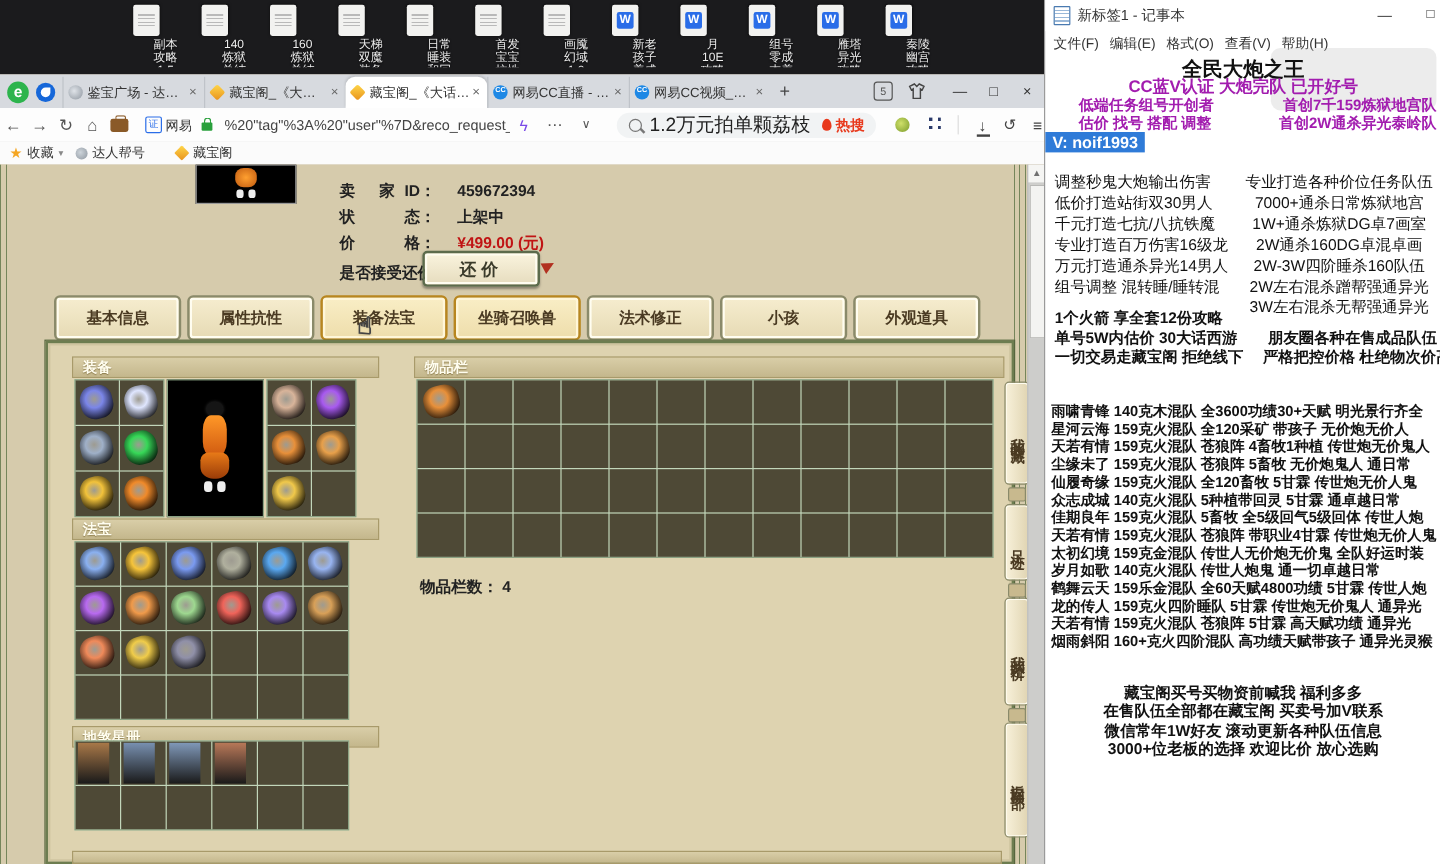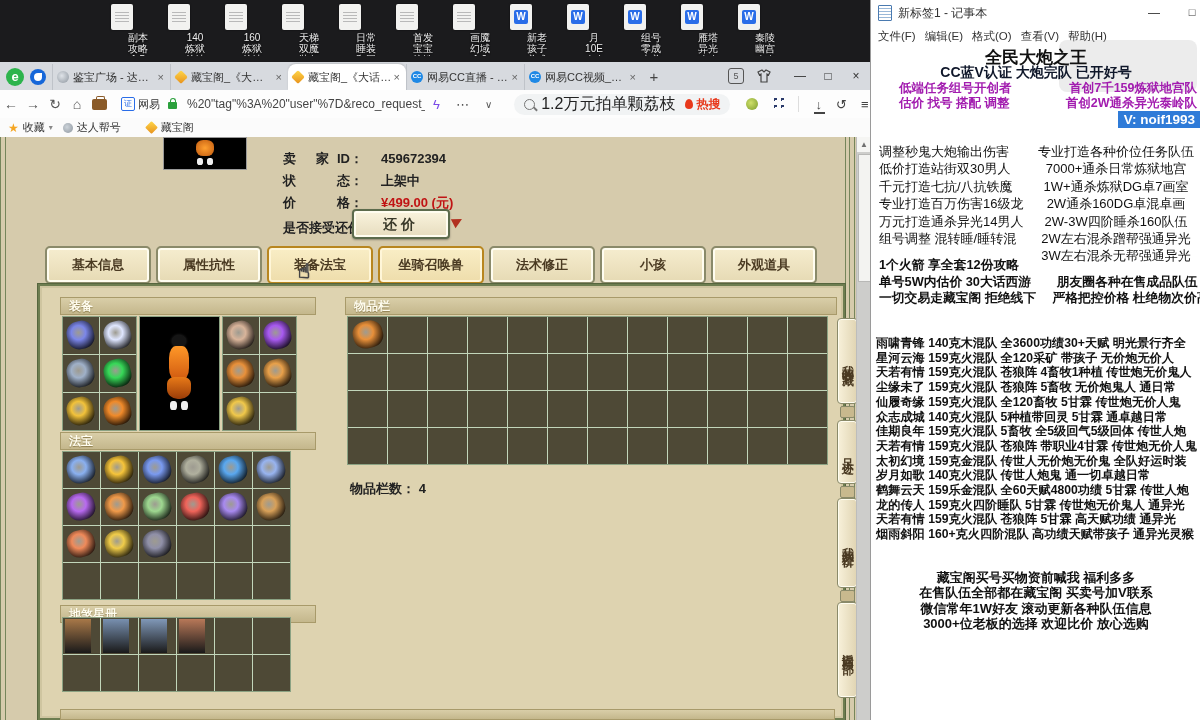--- a/index.html
+++ b/index.html
@@ -137,24 +137,24 @@
   .notepad{position:absolute;left:870px;top:0;width:330px;height:720px;background:#fff;border-left:1px solid #9a9a9a;overflow:hidden;}
   .np-title{position:absolute;left:0;top:0;width:330px;height:26px;background:#fff;display:flex;align-items:center;}
   .np-ico{width:12px;height:14px;border:1px solid #4a7ab0;border-radius:1px;margin:0 6px 0 7px;
     background:repeating-linear-gradient(#fff 0 2px,#9ab8d8 2px 3px);}
   .np-ttl{font-size:12px;color:#333;}
   .np-min{position:absolute;left:268px;top:0;width:30px;height:26px;text-align:center;line-height:26px;font-size:12px;color:#333;}
   .np-max{position:absolute;left:306px;top:0;width:30px;height:26px;text-align:center;line-height:24px;font-size:11px;color:#333;}
   .np-menus{position:absolute;left:0;top:26px;width:330px;height:20px;display:flex;gap:9px;padding-left:7px;
     align-items:center;font-size:11.5px;color:#333;box-sizing:border-box;}
   .np-line1{position:absolute;left:0;top:46px;width:330px;text-align:center;font-size:17px;font-weight:bold;color:#111;}
-  .np-line2{position:absolute;left:0;top:64px;width:330px;text-align:center;font-size:14px;font-weight:bold;color:#0f172a;}
+  .np-line2{position:absolute;left:0;top:64px;width:330px;text-align:center;font-size:14px;font-weight:bold;color:#a21caf;}
   .np-intro{position:absolute;left:0;top:81px;width:330px;font-size:12.5px;font-weight:bold;color:#a21caf;}
   .np-intro .irow{display:flex;justify-content:space-between;padding:0 4px 0 28px;line-height:15px;}
-  .np-wechat{position:absolute;left:0;top:110px;width:330px;text-align:right;}
+  .np-wechat{position:absolute;left:0;top:110px;width:330px;text-align:left;}
   .np-wechat span{display:inline-block;background:#2f7bd8;color:#fff;font-size:13.5px;font-weight:bold;padding:0 6px;line-height:17px;}
   .np-services{position:absolute;left:0;top:143px;width:330px;display:flex;font-size:13px;font-weight:normal;color:#111;}
   .np-services .svl{width:152px;margin-left:8px;line-height:17.4px;white-space:nowrap;}
   .np-services .svr{flex:1;text-align:center;line-height:17.4px;white-space:nowrap;}
   .np-promo{position:absolute;left:0;top:257px;width:330px;font-size:12.8px;font-weight:bold;color:#111;line-height:16.5px;padding-left:8px;box-sizing:border-box;white-space:nowrap;}
   .np-teams{position:absolute;left:0;top:336px;width:330px;font-size:12.2px;font-weight:bold;color:#111;line-height:14.7px;padding-left:5px;box-sizing:border-box;white-space:nowrap;}
   .np-footer{position:absolute;left:0;top:570px;width:330px;text-align:center;font-size:13px;font-weight:bold;color:#111;line-height:15.3px;}
   .np-wm{position:absolute;left:188px;top:40px;width:138px;height:52px;background:rgba(185,185,185,.28);border-radius:8px;}
 </style>
 </head>

